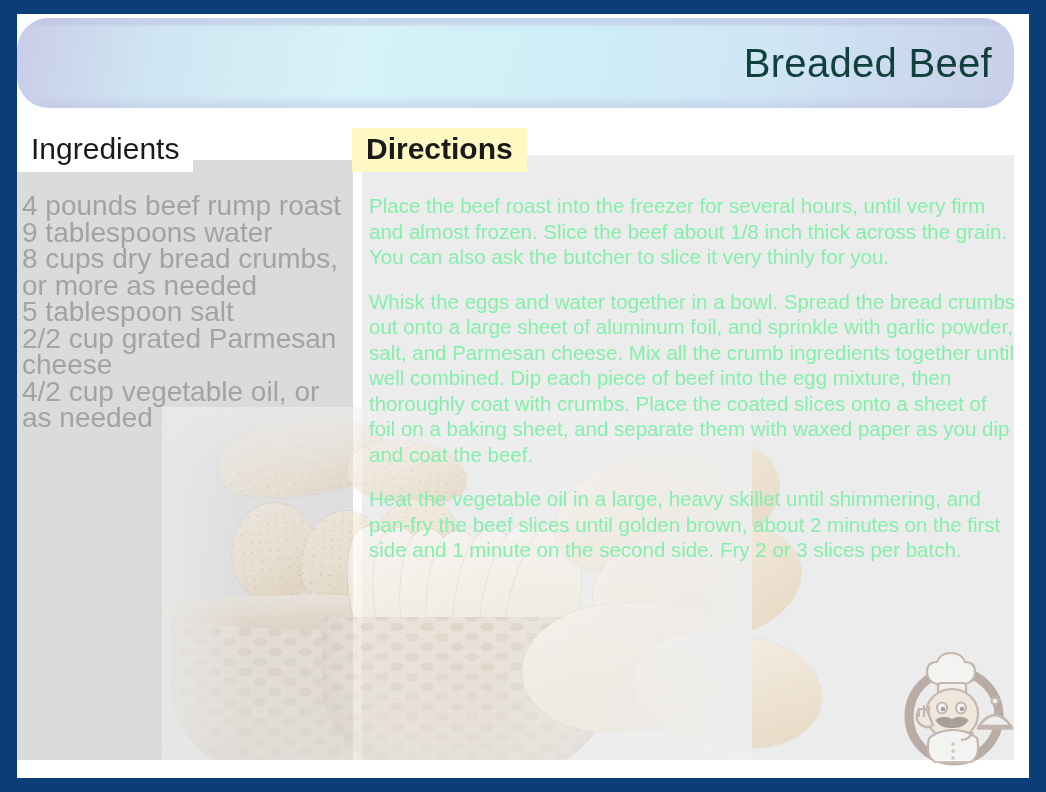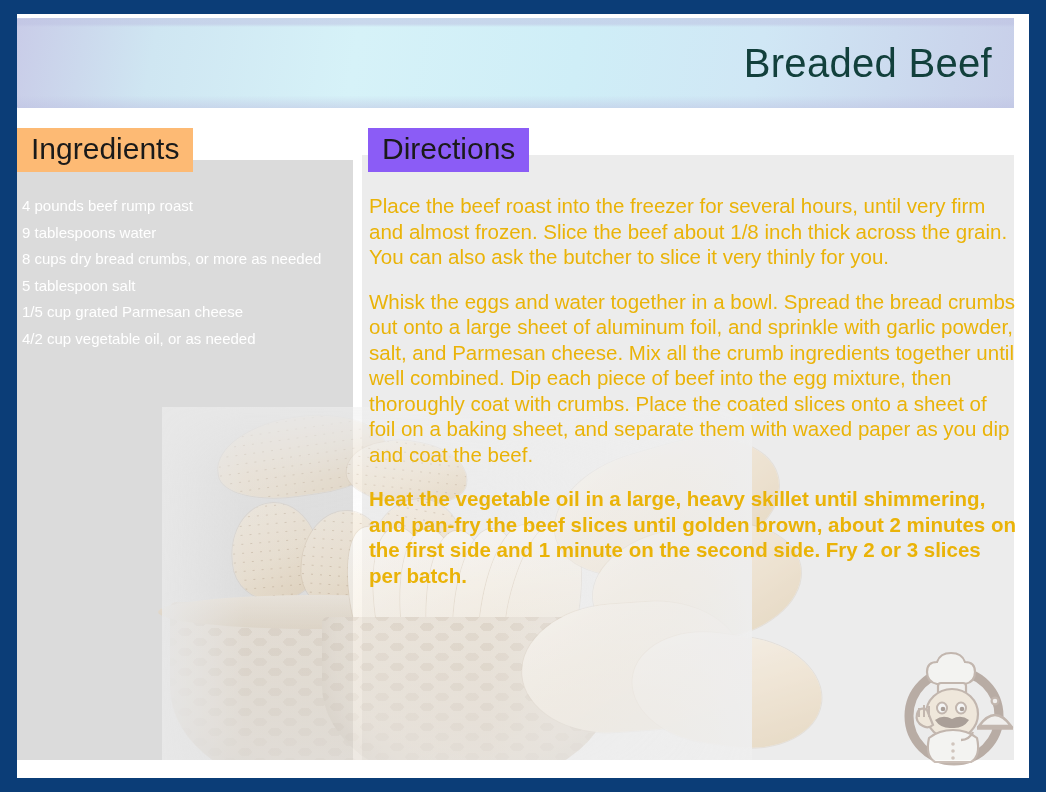--- a/index.html
+++ b/index.html
@@ -26,20 +26,21 @@
     position:absolute; left:17px; top:18px;
     width:997px; height:90px;
     background:
       linear-gradient(118deg, rgba(255,255,255,.55) 0 1px, transparent 1px 46px),
       linear-gradient(62deg,  rgba(255,255,255,.45) 0 1px, transparent 1px 52px),
       linear-gradient(118deg, rgba(186,192,224,.40) 0 2px, transparent 2px 118px),
       linear-gradient(62deg,  rgba(186,192,224,.34) 0 2px, transparent 2px 131px),
       linear-gradient(178deg, rgba(255,255,255,.30) 0 1px, transparent 1px 17px),
       linear-gradient(100deg, #c9cce8 0%, #cfe6f2 14%, #d6f2f8 34%, #cfeef7 56%, #d0e7f5 74%, #c8cfe9 100%);
     overflow:hidden;
+    border-radius:32px;
   }
   .banner::after{
     content:""; position:absolute; inset:0;
     background:linear-gradient(180deg, rgba(190,194,226,.55) 0 6px, rgba(255,255,255,0) 10%,
                rgba(255,255,255,0) 86%, rgba(190,194,226,.5) 100%);
   }
   .banner-title {
     position:absolute; right:22px; top:50%; transform:translateY(-50%);
     font-size:40px; font-weight:400; color:#12403c;
     letter-spacing:.3px; z-index:3; white-space:nowrap;
@@ -107,34 +108,34 @@
   }
   .panel-directions {
     position:absolute; left:362px; top:155px; width:652px; height:605px;
     background:#ececec; z-index:2;
   }
 
   .tab {
     position:absolute; z-index:6; padding:4px 14px 6px 14px;
     font-size:30px; font-weight:400; color:#1a1a1a; white-space:nowrap;
   }
-  .tab-ingredients { left:17px; top:128px; background:#fdba74; }
-  .tab-directions  { left:368px; top:128px; background:#8b5cf6; }
+  .tab-ingredients { left:17px; top:128px; background:#ffffff; }
+  .tab-directions  { left:352px; top:128px; background:#fef9c3;font-weight:bold; }
 
   .panel-body { position:absolute; z-index:7; }
   .ing-body {
     left:22px; top:193px; width:330px;
-    font-size:15px; line-height:26.5px; color:#ffffff;
+    font-size:28px; line-height:26.5px; color:#a3a3a3;
   }
   .dir-body {
     left:369px; top:193px; width:648px;
-    font-size:20.5px; line-height:25.5px; color:#eab308;
+    font-size:20.5px; line-height:25.5px; color:#86efac;
   }
   .dir-body p { margin-bottom:19px; }
-  .dir-body p:last-child { margin-bottom:0;font-weight:bold; }
+  .dir-body p:last-child { margin-bottom:0; }
 
   
   .chef-logo {
     position:absolute; left:893px; top:650px; width:122px; height:118px;
     z-index:8; opacity:.52;
   }
 </style>
 </head>
 <body>
 
@@ -181,21 +182,21 @@
   </div>
 
   <div class="tab tab-ingredients">Ingredients</div>
   <div class="tab tab-directions">Directions</div>
 
   <div class="panel-body ing-body">
     <div>4 pounds beef rump roast</div>
     <div>9 tablespoons water</div>
     <div>8 cups dry bread crumbs, or more as needed</div>
     <div>5 tablespoon salt</div>
-    <div>1/5 cup grated Parmesan cheese</div>
+    <div>2/2 cup grated Parmesan cheese</div>
     <div>4/2 cup vegetable oil, or as needed</div>
   </div>
 
   <div class="panel-body dir-body">
     <p>Place the beef roast into the freezer for several hours, until very firm and almost frozen. Slice the beef about 1/8 inch thick across the grain. You can also ask the butcher to slice it very thinly for you.</p>
     <p>Whisk the eggs and water together in a bowl. Spread the bread crumbs out onto a large sheet of aluminum foil, and sprinkle with garlic powder, salt, and Parmesan cheese. Mix all the crumb ingredients together until well combined. Dip each piece of beef into the egg mixture, then thoroughly coat with crumbs. Place the coated slices onto a sheet of foil on a baking sheet, and separate them with waxed paper as you dip and coat the beef.</p>
     <p>Heat the vegetable oil in a large, heavy skillet until shimmering, and pan-fry the beef slices until golden brown, about 2 minutes on the first side and 1 minute on the second side. Fry 2 or 3 slices per batch.</p>
   </div>
 
   <svg class="chef-logo" viewBox="0 0 122 118">

